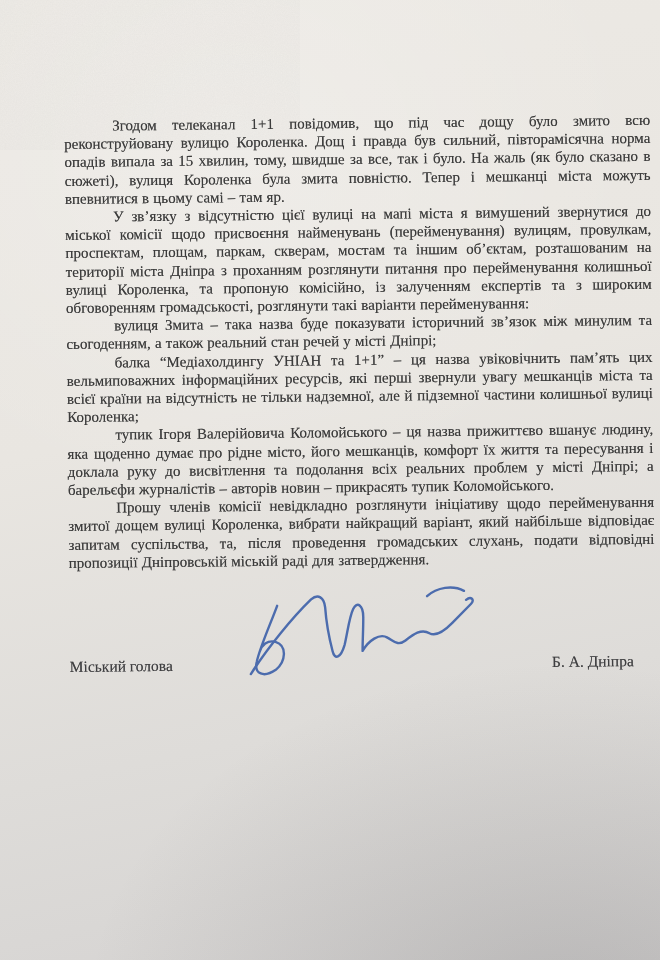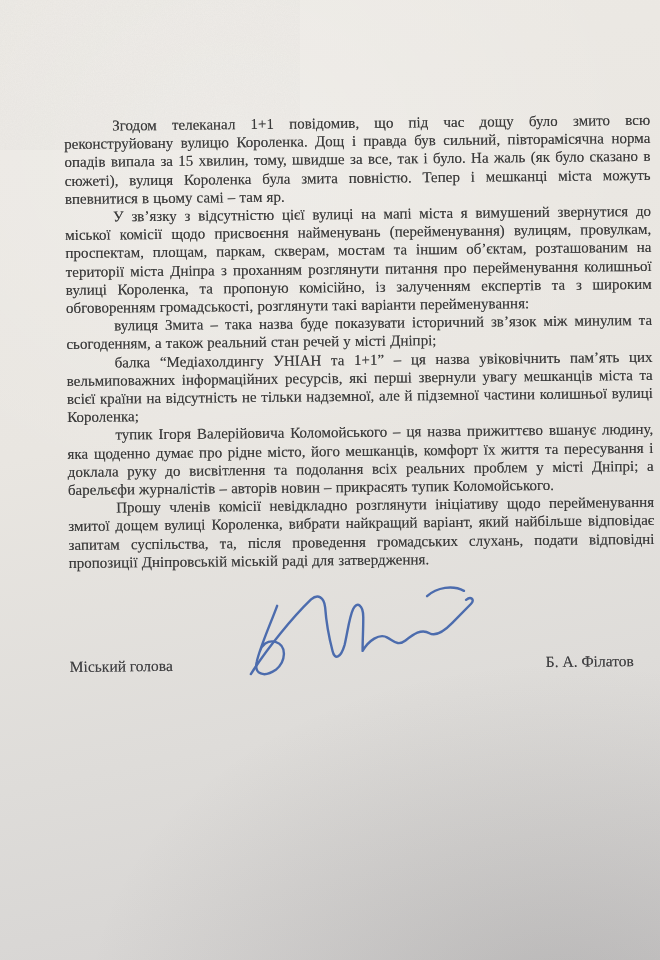--- a/index.html
+++ b/index.html
@@ -84,21 +84,21 @@
       <span>Міський голова</span>
 
       <svg class="signature-svg" viewBox="0 0 252 108" xmlns="http://www.w3.org/2000/svg">
         <g fill="none" stroke-width="2.4" stroke-linecap="round" stroke-linejoin="round" opacity="0.92">
           <path d="M 40 22 C 34 38, 22 64, 19 78 C 16 90, 26 94, 38 86 C 48 78, 50 62, 38 58 C 30 56, 24 61, 22 68" stroke="#3f62aa"></path>
           <path d="M 13 90 C 30 64, 55 34, 74 16 C 81 10, 87 14, 88 24 C 89 40, 92 56, 95 68 C 97 77, 103 75, 107 62 C 110 50, 112 34, 116 26 C 120 18, 126 22, 126 34 C 126 46, 125 58, 125 68 C 131 58, 142 50, 150 55 C 156 58, 160 64, 168 58 C 176 52, 184 46, 192 51 C 199 55, 207 49, 215 41 C 222 34, 229 27, 234 22 C 238 18, 234 14, 229 18" stroke="#3f62aa"></path>
           <path d="M 190 14 C 200 5, 216 3, 227 9" stroke="#3f62aa"></path>
         </g>
       </svg>
 
-      <span>Б. А. Філатов</span>
+      <span>Б. А. Дніпра</span>
     </div>
 
   </div>
 
   <svg class="grain" xmlns="http://www.w3.org/2000/svg">
     <filter id="noise">
       <feTurbulence type="fractalNoise" baseFrequency="0.9" numOctaves="2" stitchTiles="stitch"></feTurbulence>
       <feColorMatrix type="matrix" values="0 0 0 0 0.2  0 0 0 0 0.2  0 0 0 0 0.2  0 0 0 1 0"></feColorMatrix>
     </filter>
     <rect width="100%" height="100%" filter="url(#noise)"></rect>

